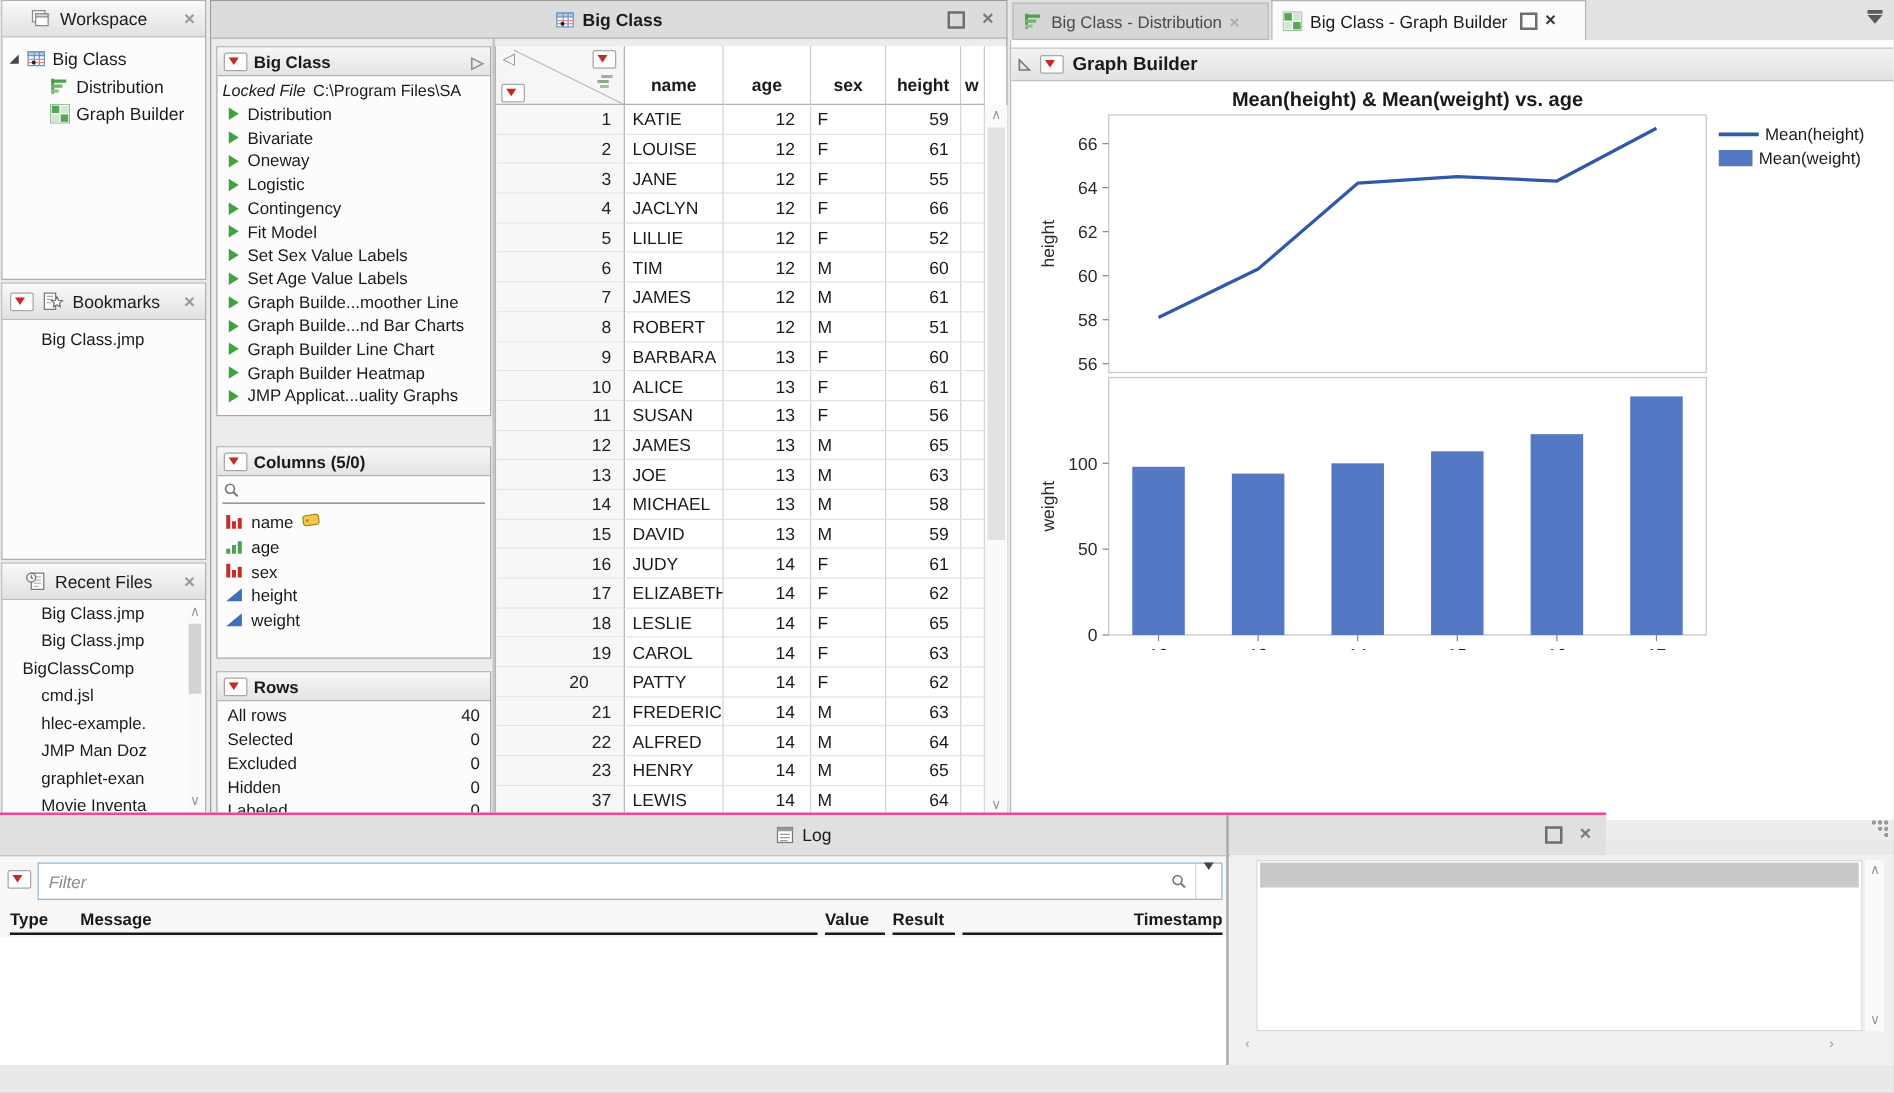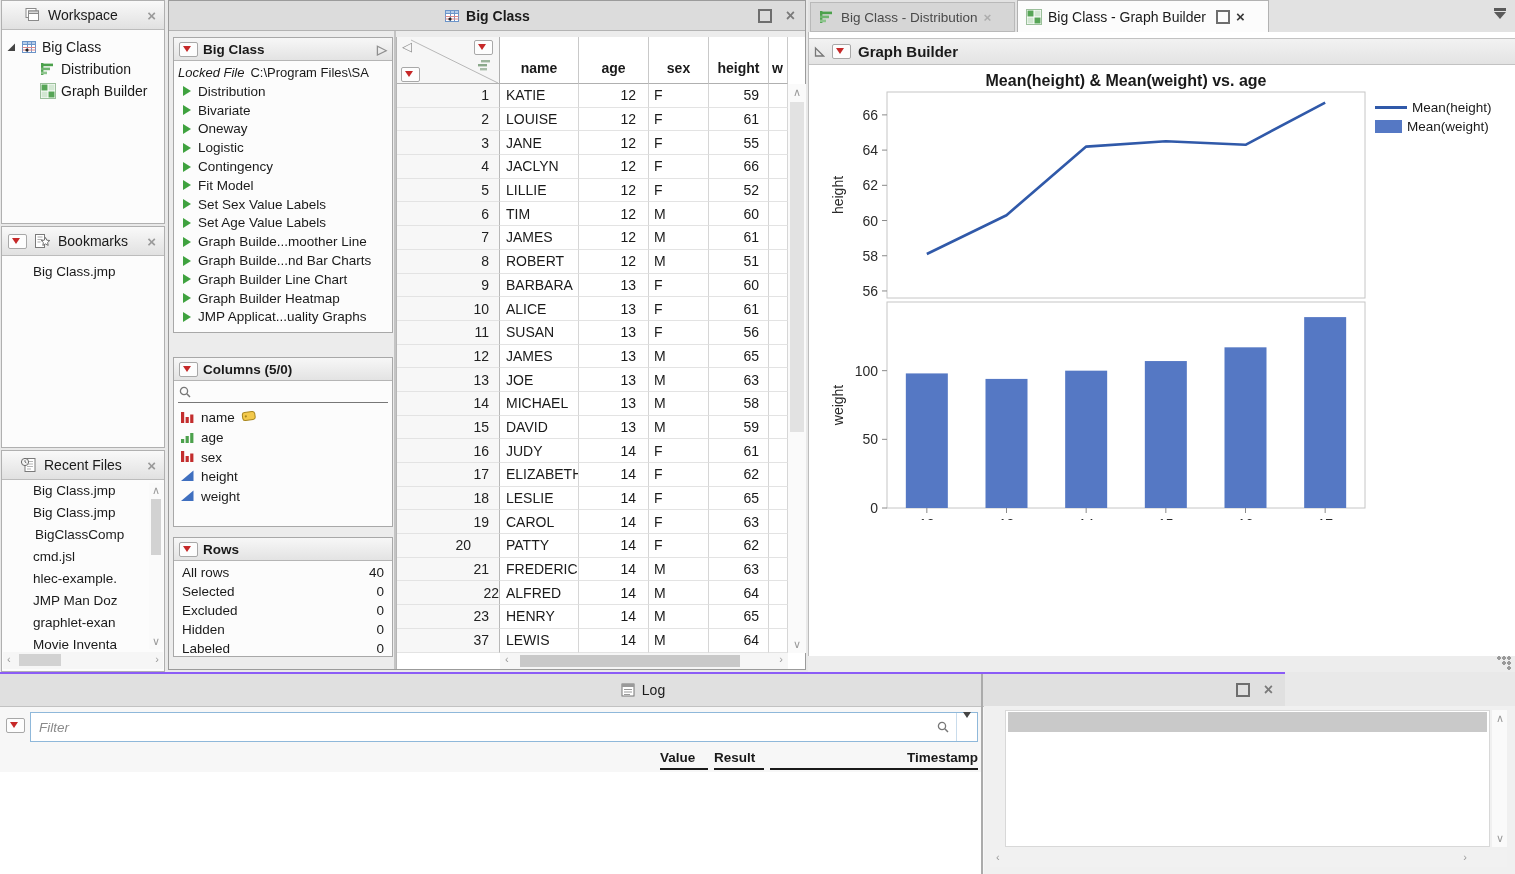--- a/index.html
+++ b/index.html
@@ -160,21 +160,21 @@
     </div>
     <div style="position:absolute;left:0;top:32px;right:16px;bottom:22px;overflow:hidden">
         <div class="list-row" style="padding-left:26px">
           <span></span>
           <span>Big Class.jmp</span>
         </div>
         <div class="list-row" style="padding-left:26px">
           <span></span>
           <span>Big Class.jmp</span>
         </div>
-        <div class="list-row" style="padding-left:28px">
+        <div class="list-row" style="padding-left:11px">
           <span></span>
           <span>BigClassComp</span>
         </div>
         <div class="list-row" style="padding-left:26px">
           <span></span>
           <span>cmd.jsl</span>
         </div>
         <div class="list-row" style="padding-left:26px">
           <span></span>
           <span>hlec-example.</span>
@@ -564,21 +564,21 @@
   </div>
           <div class="grow">
    <span class="gc num rownum" style="width:103px;padding-right:10px">21</span>
    <span class="gc" style="width:79px;padding-left:6px">FREDERICK</span>
    <span class="gc num" style="width:70px;padding-right:12px">14</span>
    <span class="gc" style="width:60px;padding-left:5px">M</span>
    <span class="gc num" style="width:60px;padding-right:9px">63</span>
    <span class="gc" style="width:19px"></span>
   </div>
           <div class="grow">
-   <span class="gc num rownum" style="width:103px;padding-right:0">22</span>
+   <span class="gc num rownum" style="width:103px;padding-right:10px">22</span>
    <span class="gc" style="width:79px;padding-left:6px">ALFRED</span>
    <span class="gc num" style="width:70px;padding-right:12px">14</span>
    <span class="gc" style="width:60px;padding-left:5px">M</span>
    <span class="gc num" style="width:60px;padding-right:9px">64</span>
    <span class="gc" style="width:19px"></span>
   </div>
           <div class="grow">
    <span class="gc num rownum" style="width:103px;padding-right:10px">23</span>
    <span class="gc" style="width:79px;padding-left:6px">HENRY</span>
    <span class="gc num" style="width:70px;padding-right:12px">14</span>
@@ -704,21 +704,21 @@
       <div class="legend-row">
         <span style="width:27px;height:13px;background:#5578c4"></span>
         <span>Mean(weight)</span>
       </div>
     </div>
   </div>
   <div class="abs" style="left:808px;top:656px;width:707px;height:16px;background:#ededed">
     <div class="grip" style="right:3px;top:0"></div>
   </div>
 
-  <div class="abs" style="left:0;top:672px;width:1285px;height:202px;background:#f7f7f7;border-top:2px solid #8b5cf6;box-sizing:border-box">
+  <div class="abs" style="left:0;top:650px;width:1285px;height:202px;background:#f7f7f7;border-top:2px solid #ec4899;box-sizing:border-box">
     <div style="height:32px;background:#e0e0e0;border-bottom:1px solid #c2c2c2;display:flex;align-items:center;justify-content:center;gap:6px;font-size:14px;position:relative">
       <span style="display: inline-flex;">
           <svg width="16" height="16" viewBox="0 0 16 16">
             <rect x="2" y="2" width="12" height="12" fill="#fff" stroke="#777"></rect>
             <rect x="2" y="2" width="12" height="3" fill="#9a9a9a"></rect>
             <path d="M4 7.5h8M4 10h8M4 12.5h6" stroke="#9a9a9a"></path>
           </svg>
         </span>
       <span>Log</span>
       <span style="position:absolute;right:12px;display:flex;gap:14px;align-items:center">
@@ -732,20 +732,24 @@
       <input class="filter-input" placeholder="Filter" style="">
       <span style="padding: 0px 6px; display: inline-flex;">
           <svg width="14" height="14" viewBox="0 0 14 14">
             <circle cx="6" cy="6" r="3.6" fill="none" stroke="#777" stroke-width="1.3"></circle>
             <line x1="8.8" y1="8.8" x2="12" y2="12" stroke="#777" stroke-width="1.5"></line>
           </svg>
         </span>
       <span style="width:1px;height:28px;background:#c9dcec"></span>
       <span style="padding:0 6px"><span class="caret"></span></span>
     </div>
+    <div class="lh" style="left:8px;top:76px;width:646px">
+      <span>Type</span>
+      <span style="margin-left:22px">Message</span>
+    </div>
     <div class="lh" style="left:660px;top:76px;width:48px">Value</div>
     <div class="lh" style="left:714px;top:76px;width:50px">Result</div>
     <div class="lh" style="left:770px;top:76px;width:208px;text-align:right">Timestamp</div>
     <div class="abs" style="left:0;top:98px;width:981px;height:102px;background:#ffffff"></div>
 
     <div class="abs" style="left:981px;top:0;width:2px;height:200px;background:#ababab"></div>
 
     <div class="abs" style="left:984px;top:32px;width:531px;height:168px;background:#f0f0f0">
       <div class="abs" style="left:21px;top:4px;width:485px;height:137px;background:#ffffff;border:1px solid #d8d8d8;box-sizing:border-box">
         <div class="abs" style="left:2px;top:1px;right:2px;height:20px;background:#c9c9c9"></div>

